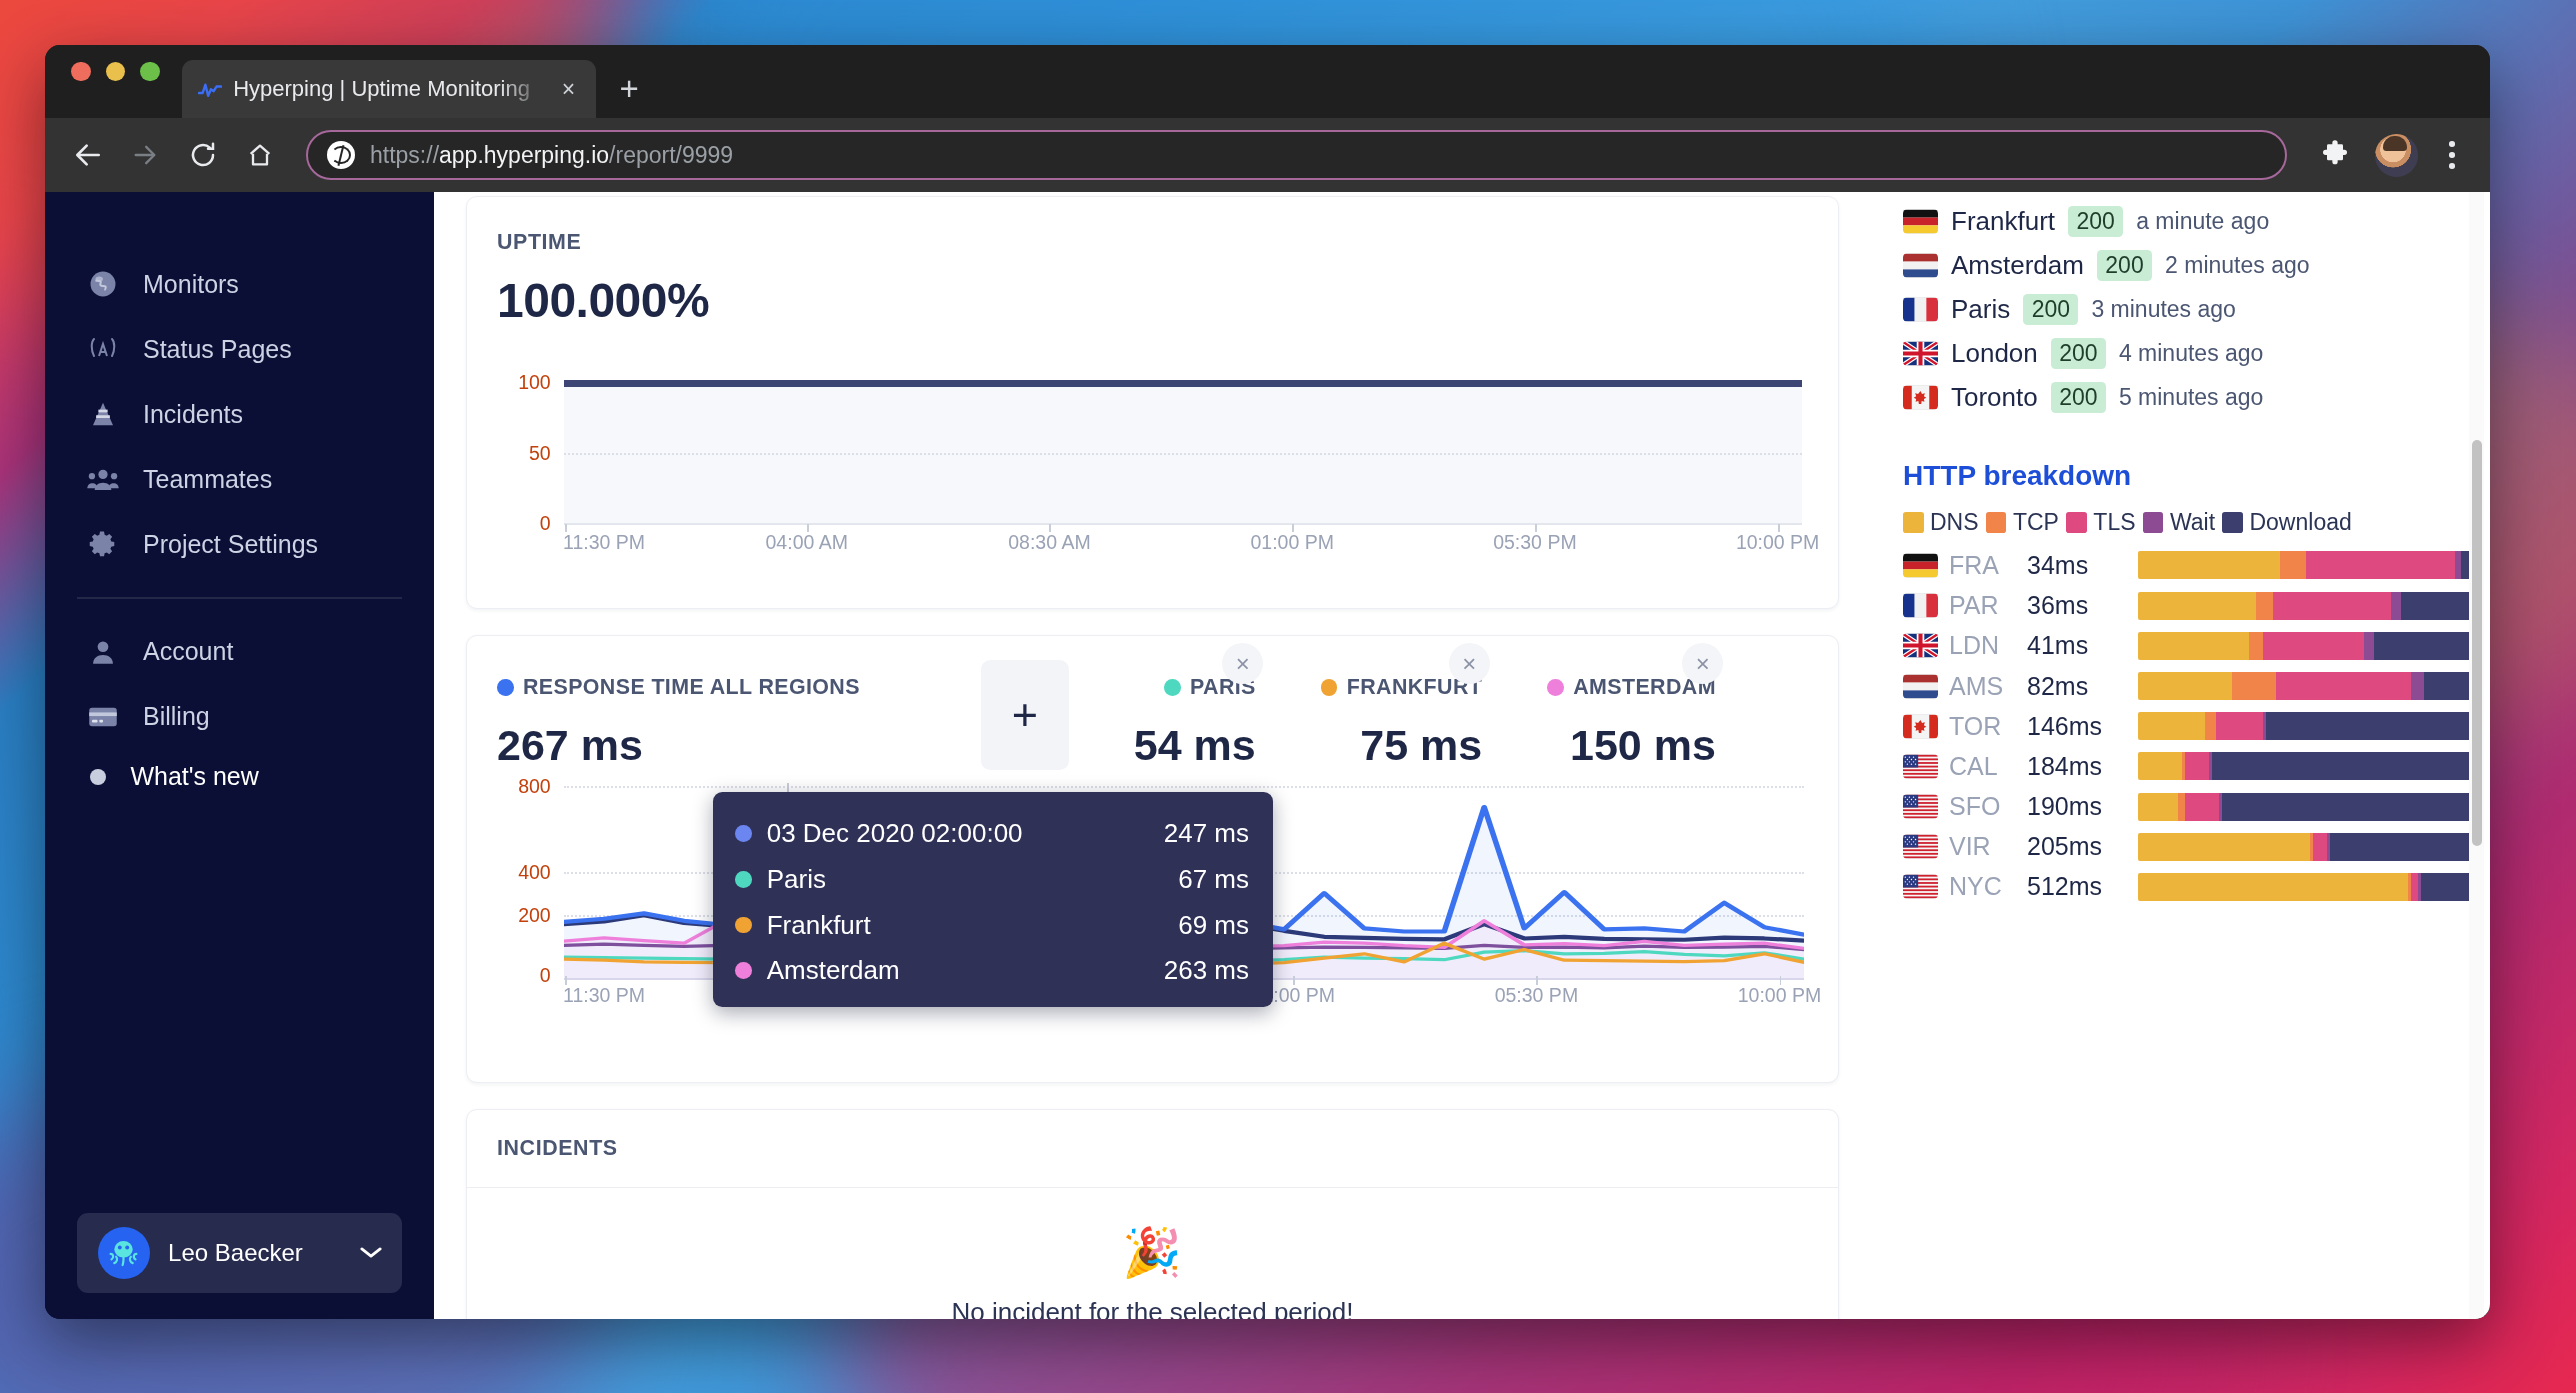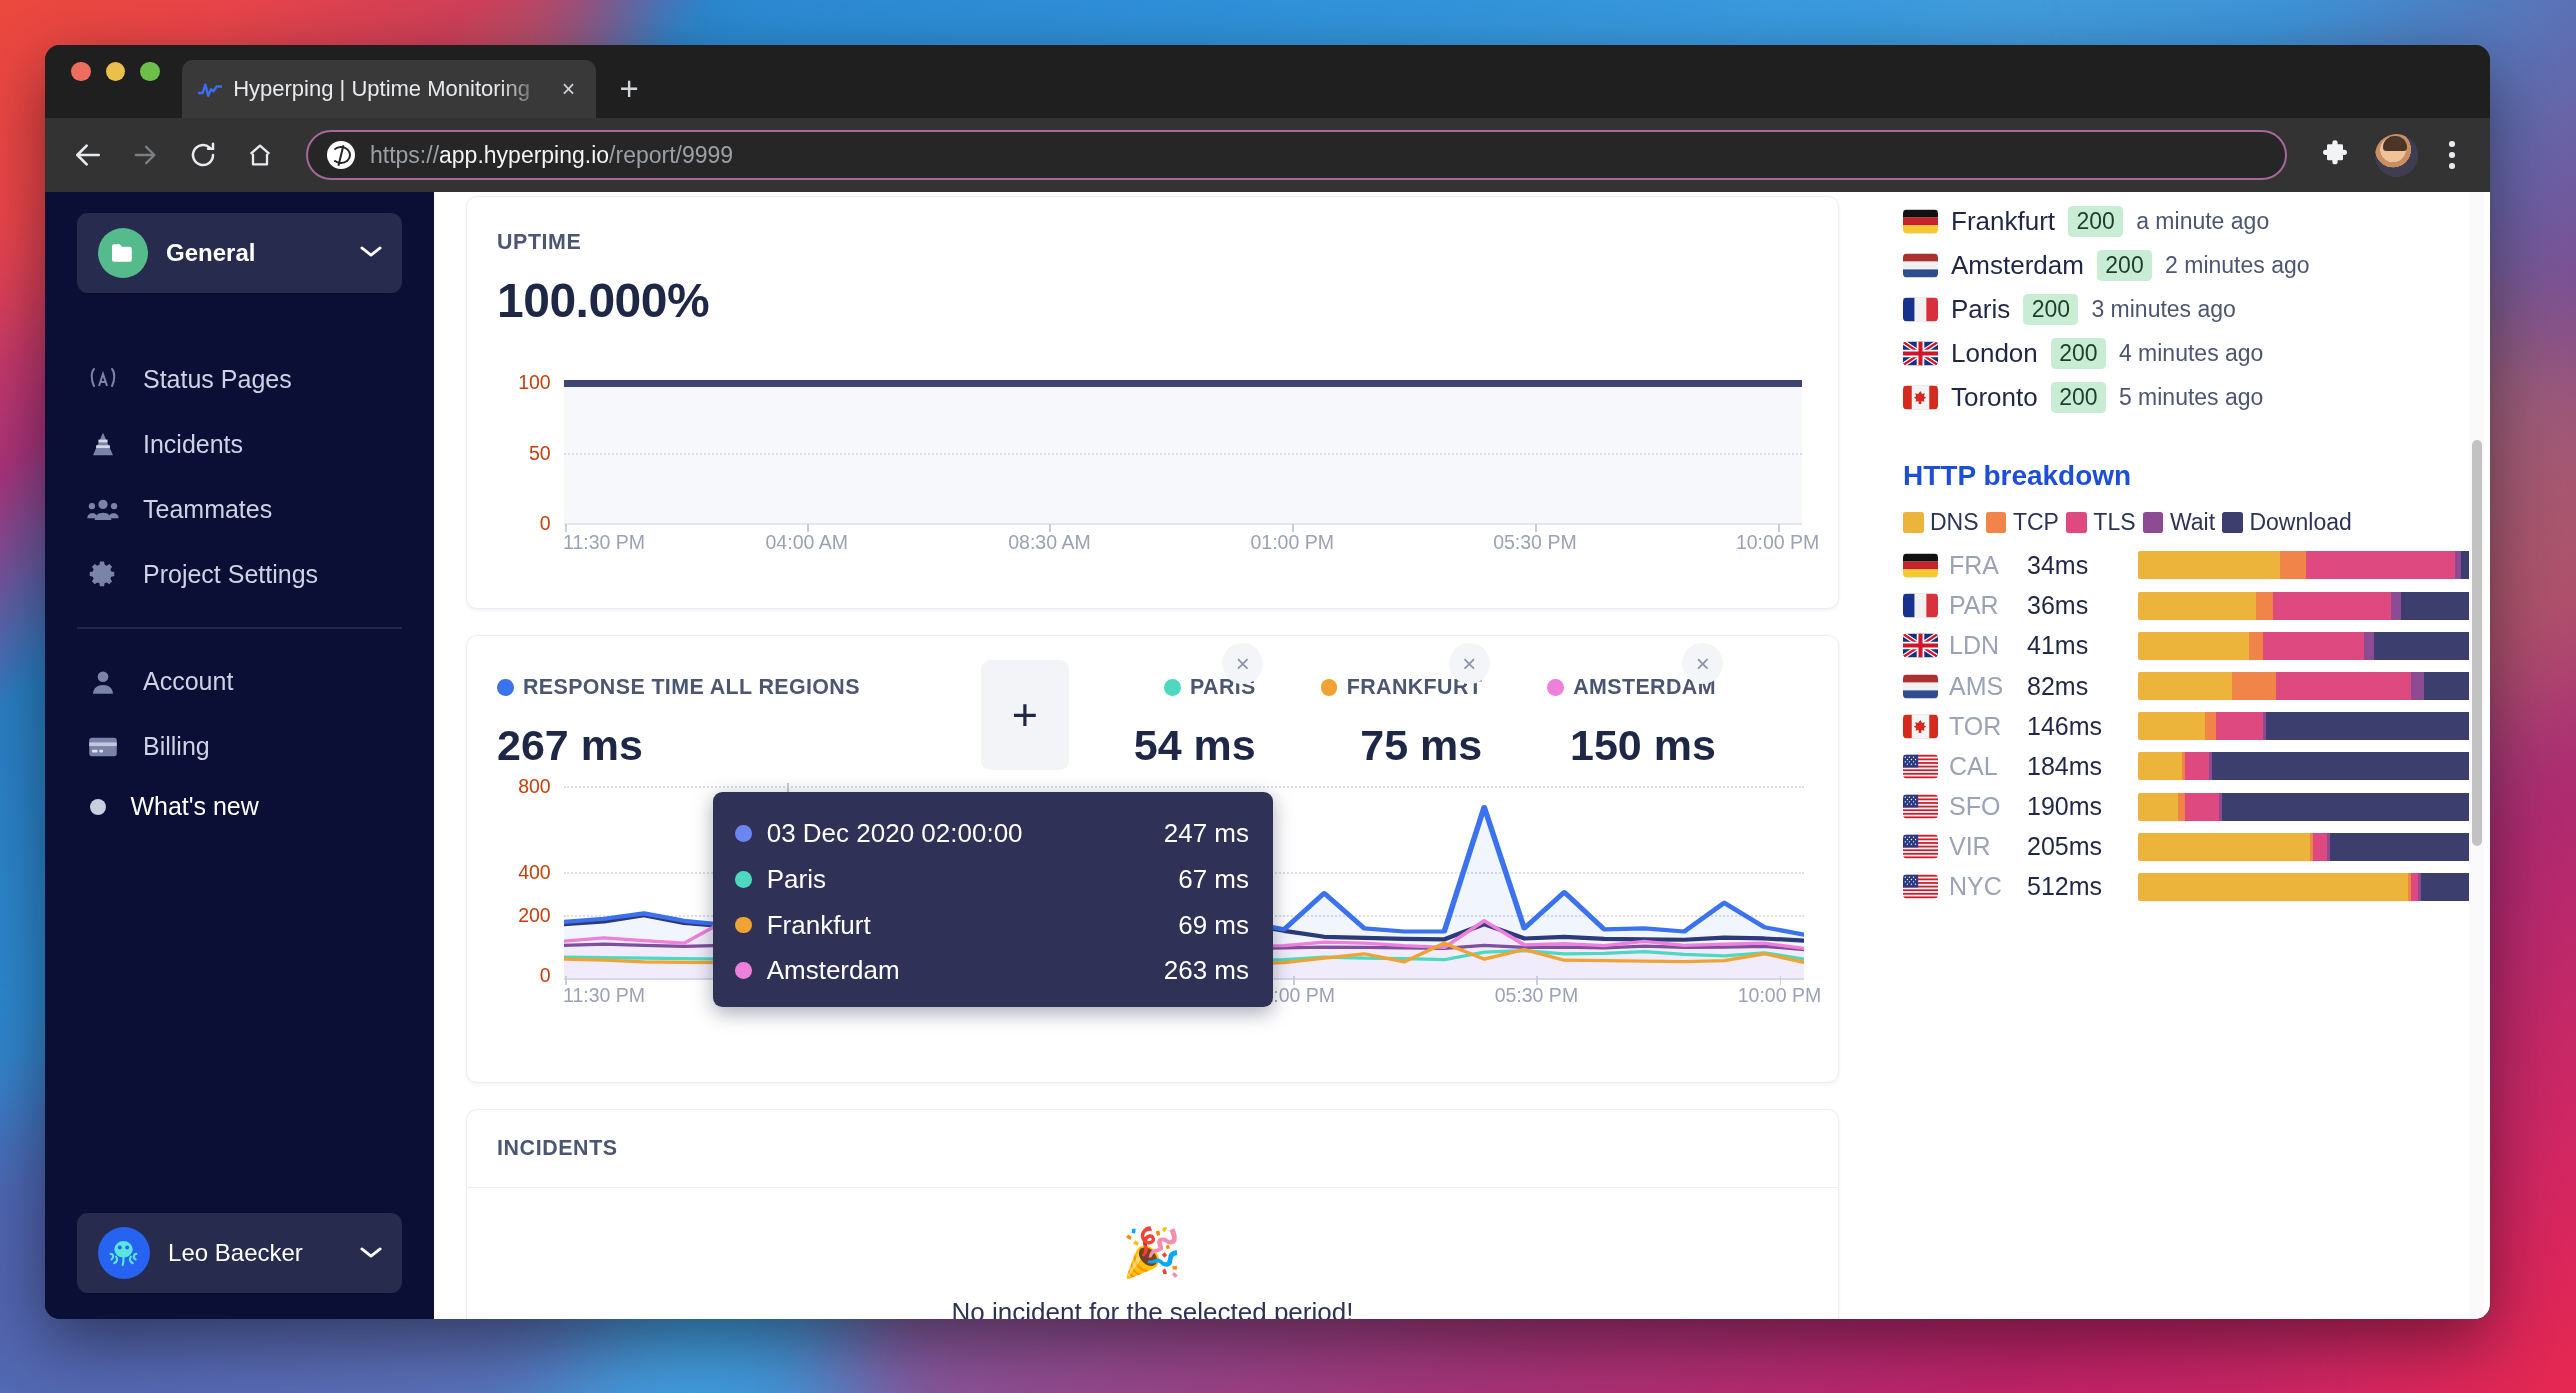--- a/index.html
+++ b/index.html
@@ -259,35 +259,32 @@
     <span class="kebab">
         <i></i>
         <i></i>
         <i></i>
       </span>
   </div>
 
   <div class="page">
 
     <div class="sidebar">
-      <div class="proj-select">
-        <span class="proj-ico">
-          <svg width="28" height="22" viewBox="0 0 24 20" fill="#fff">
-              <path d="M2 4a2 2 0 0 1 2-2h5l2 2.4h7a2 2 0 0 1 2 2V16a2 2 0 0 1-2 2H4a2 2 0 0 1-2-2V4z"></path>
-            </svg>
-        </span>
-        <span class="proj-name">General</span>
-        <span class="chev">
-          <svg width="22" height="13" viewBox="0 0 24 14" fill="none" stroke="#fff" stroke-width="3" stroke-linecap="round" stroke-linejoin="round">
-              <polyline points="2,3 12,11 22,3"></polyline>
-            </svg>
-        </span>
-      </div>
 
       <div class="nav">
+        <div class="nav-item">
+          <span class="ni-ico">
+            <svg width="30" height="30" viewBox="0 0 24 24">
+                <circle cx="12" cy="12" r="10" fill="#7b83a8"></circle>
+                <path d="M6 9c2 1 3 0 4 1s-1 2 0 3 3 0 4 1-1 2 0 3" stroke="#c3c9dd" stroke-width="1.6" fill="none"></path>
+                <ellipse cx="9" cy="8" rx="3" ry="2" fill="#c3c9dd" opacity=".7"></ellipse>
+              </svg>
+          </span>
+          <span class="ni-lab">Monitors</span>
+        </div>
         <div class="nav-item">
           <span class="ni-ico">
             <svg width="30" height="28" viewBox="0 0 30 26" fill="none" stroke="#7b83a8" stroke-width="2">
                 <path d="M6 3C3 6 3 14 6 20" stroke-linecap="round"></path>
                 <path d="M24 3c3 3 3 11 0 17" stroke-linecap="round"></path>
                 <path d="M11 20l4-12 4 12"></path>
                 <path d="M12.5 16h5"></path>
               </svg>
           </span>
           <span class="ni-lab">Status Pages</span>

